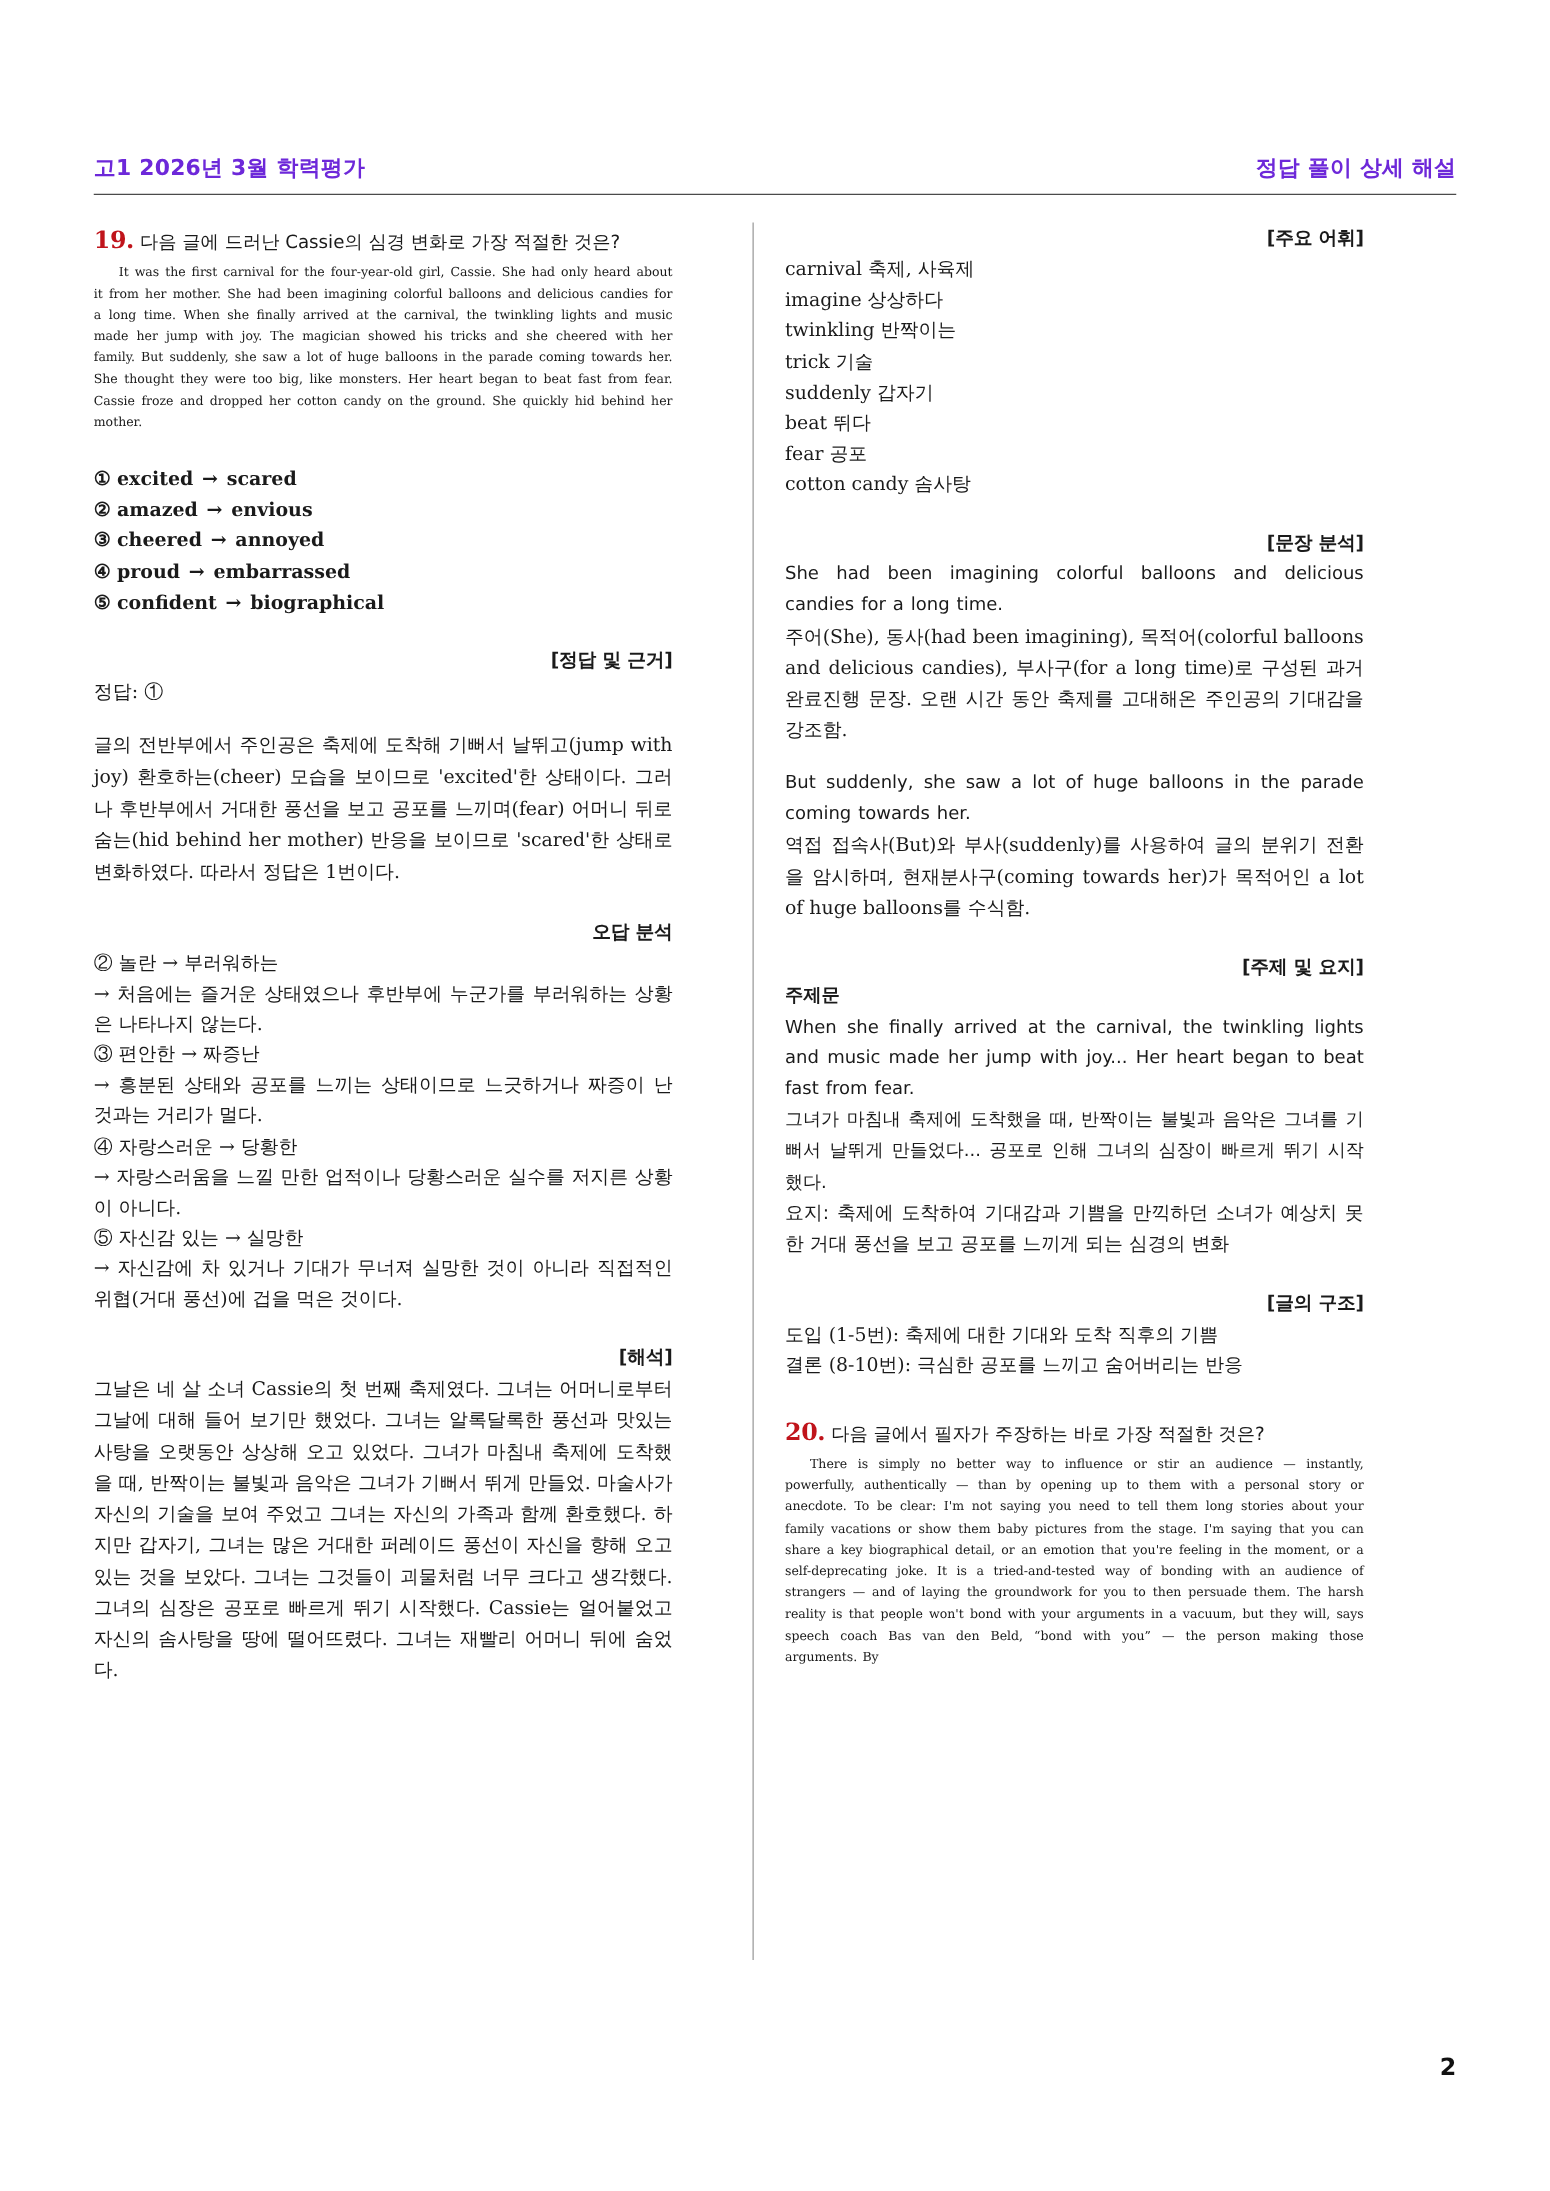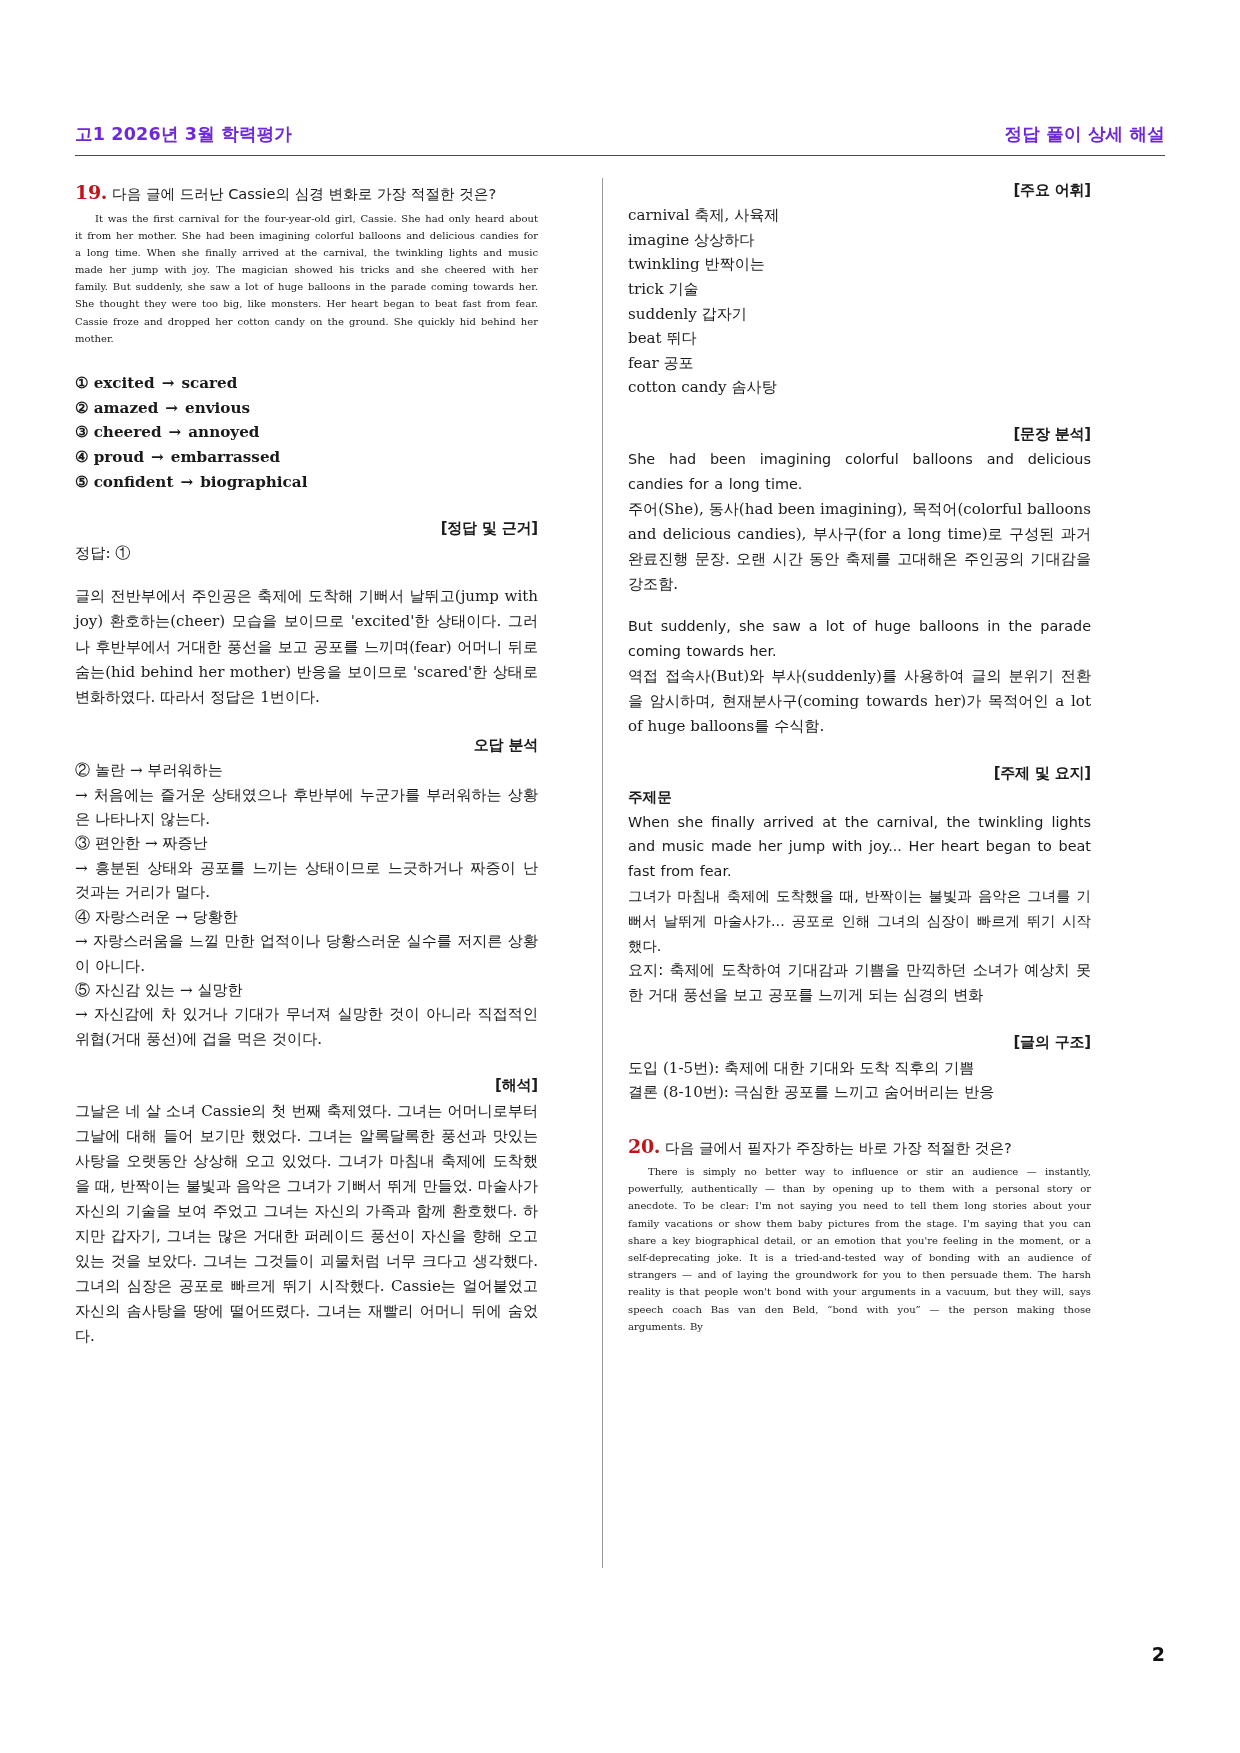--- a/index.html
+++ b/index.html
@@ -259,21 +259,21 @@
     <div class="sec-head">[문장 분석]</div>
     <div class="sans-en">She had been imagining colorful balloons and delicious candies for a long time.</div>
     <div class="analysis-ko">주어(She), 동사(had been imagining), 목적어(colorful balloons and delicious candies), 부사구(for a long time)로 구성된 과거완료진행 문장. 오랜 시간 동안 축제를 고대해온 주인공의 기대감을 강조함.</div>
     <div class="gap"></div>
     <div class="sans-en">But suddenly, she saw a lot of huge balloons in the parade coming towards her.</div>
     <div class="analysis-ko">역접 접속사(But)와 부사(suddenly)를 사용하여 글의 분위기 전환을 암시하며, 현재분사구(coming towards her)가 목적어인 a lot of huge balloons를 수식함.</div>
 
     <div class="sec-head">[주제 및 요지]</div>
     <div class="sub-head">주제문</div>
     <div class="sans-en">When she finally arrived at the carnival, the twinkling lights and music made her jump with joy... Her heart began to beat fast from fear.</div>
-    <div class="sans-en">그녀가 마침내 축제에 도착했을 때, 반짝이는 불빛과 음악은 그녀를 기뻐서 날뛰게 마술사가... 공포로 인해 그녀의 심장이 빠르게 뛰기 시작했다.</div>
+    <div class="sans-en">그녀가 마침내 축제에 도착했을 때, 반짝이는 불빛과 음악은 그녀를 기뻐서 날뛰게 만들었다... 공포로 인해 그녀의 심장이 빠르게 뛰기 시작했다.</div>
     <div class="analysis-ko"><span class="bold-inline">요지:</span><span> 축제에 도착하여 기대감과 기쁨을 만끽하던 소녀가 예상치 못한 거대 풍선을 보고 공포를 느끼게 되는 심경의 변화</span></div>
 
     <div class="sec-head">[글의 구조]</div>
     <div class="list-line">도입 (1-5번): 축제에 대한 기대와 도착 직후의 기쁨</div>
     <div class="list-line">결론 (8-10번): 극심한 공포를 느끼고 숨어버리는 반응</div>
 
     <div class="gap"></div>
     <div class="gap-sm"></div>
 
     <div class="qhead">

